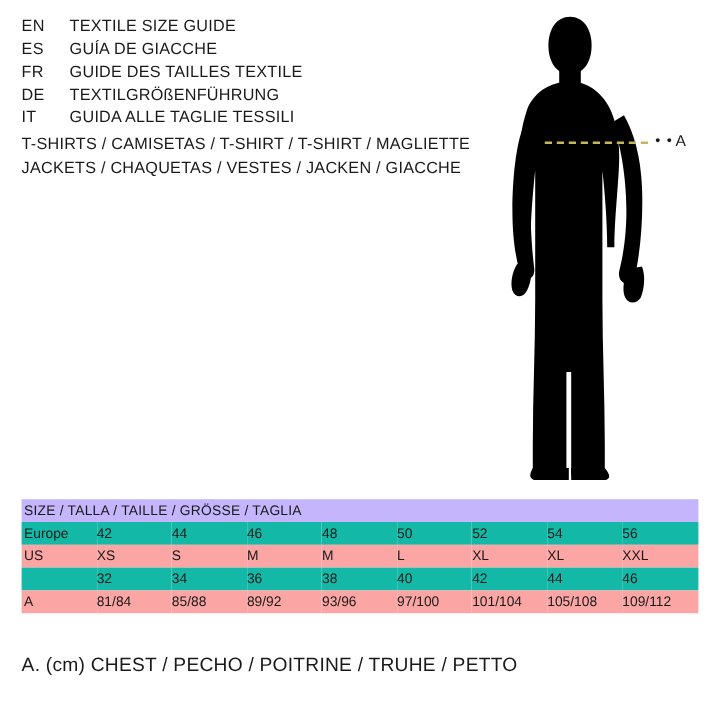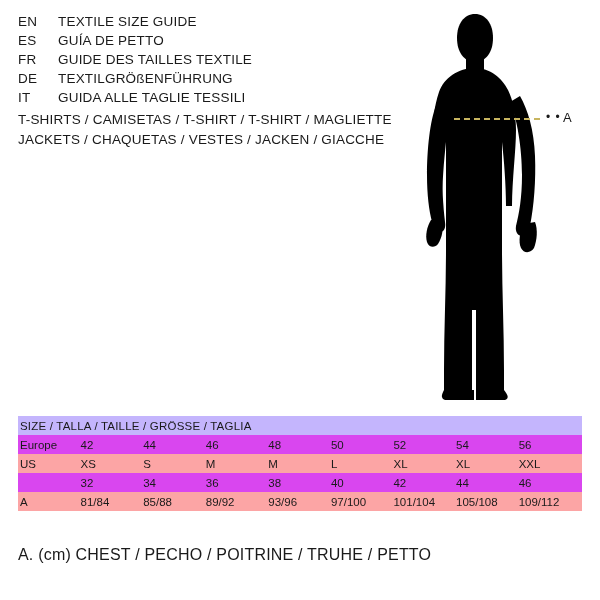--- a/index.html
+++ b/index.html
@@ -121,21 +121,21 @@
     color: #1a1a1a;
     vertical-align: middle;
   }
   .col-label { width: 86px; padding-left: 2px !important; }
   .col-val  { width: 68px; text-align: left; }
   tr.row-head td {
     background: #c4b5fd;
     font-size: 11.5px;
     letter-spacing: 0.2px;
   }
-  tr.row-alt td { background: #d946ef; }
+  tr.row-alt td { background: #14b8a6; }
   tr.row-plain td { background: #fca5a5; }
   .footnote {
     position: absolute;
     left: 18px;
     top: 546px;
     font-size: 16px;
     letter-spacing: 0.2px;
     color: #1a1a1a;
     white-space: nowrap;
   }
@@ -145,21 +145,21 @@
 
 <div class="page">
 
   <div class="lang-block">
     <div class="lang-row">
       <span class="lang-code">EN</span>
       <span class="lang-text">TEXTILE SIZE GUIDE</span>
     </div>
     <div class="lang-row">
       <span class="lang-code">ES</span>
-      <span class="lang-text">GUÍA DE PETTO</span>
+      <span class="lang-text">GUÍA DE GIACCHE</span>
     </div>
     <div class="lang-row">
       <span class="lang-code">FR</span>
       <span class="lang-text">GUIDE DES TAILLES TEXTILE</span>
     </div>
     <div class="lang-row">
       <span class="lang-code">DE</span>
       <span class="lang-text">TEXTILGRÖßENFÜHRUNG</span>
     </div>
     <div class="lang-row">

